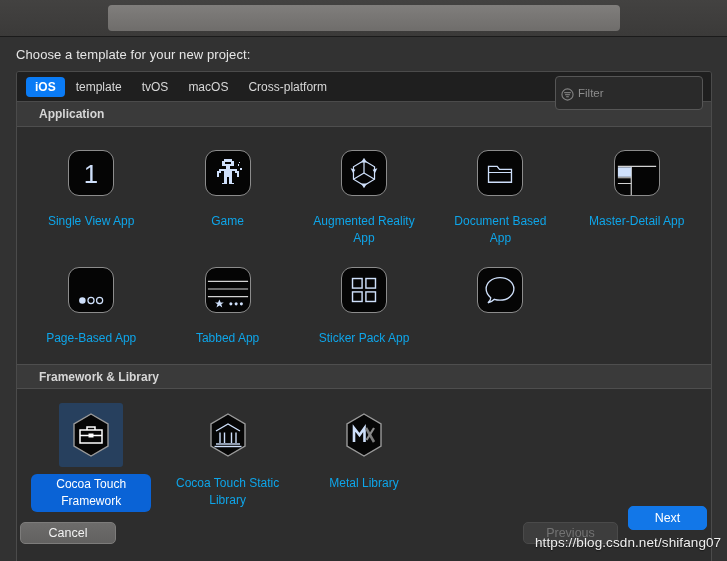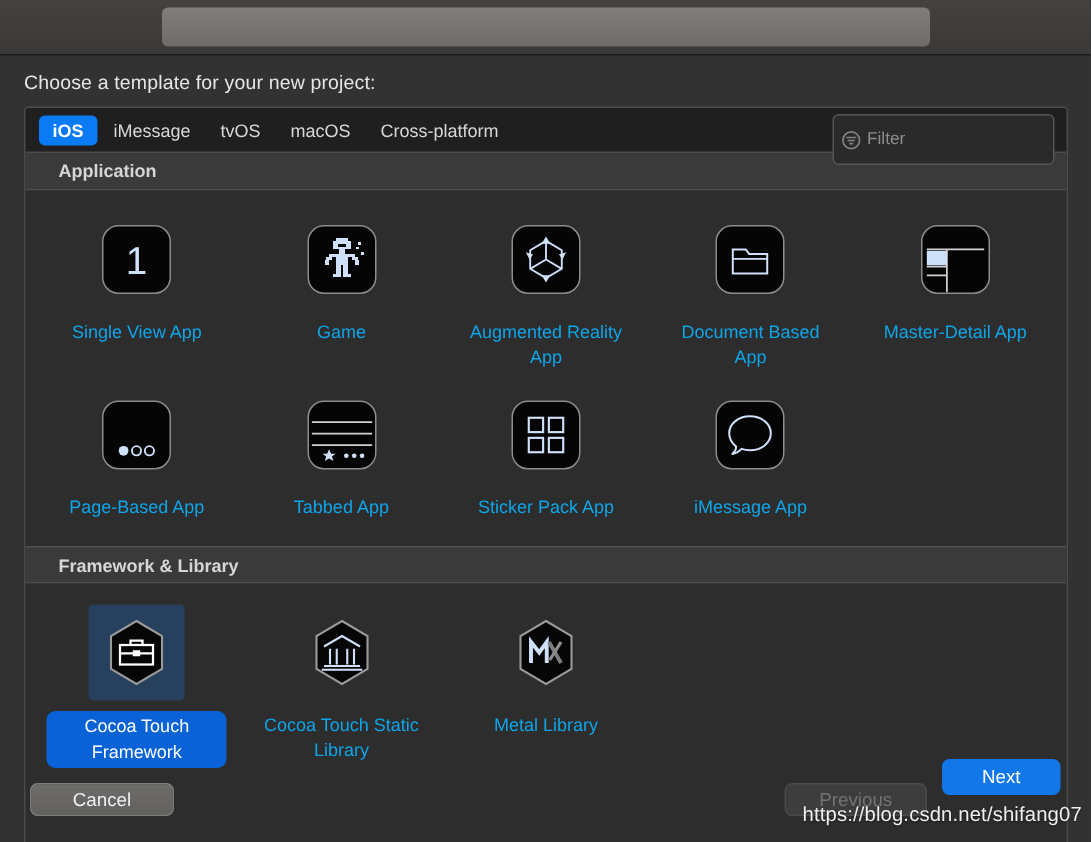--- a/index.html
+++ b/index.html
@@ -167,21 +167,21 @@
   <div class="titlebar-redaction"></div>
 </div>
 
 <div class="prompt">Choose a template for your new project:</div>
 
 <div class="panel">
 
   <div class="tabstrip">
     <div class="plat-tabs">
         <div class="plat-tab selected">iOS</div>
-        <div class="plat-tab">iMessage</div>
+        <div class="plat-tab">template</div>
         <div class="plat-tab">tvOS</div>
         <div class="plat-tab">macOS</div>
         <div class="plat-tab">Cross-platform</div>
       </div>
 
     <div class="filter-wrap">
       <span class="filter-icon">
         <svg viewBox="0 0 14 14" width="13" height="13">
           <circle cx="7" cy="7" r="6" fill="none" stroke="#a5a5a5" stroke-width="1.2"></circle>
           <line x1="3.4" y1="5" x2="10.6" y2="5" stroke="#a5a5a5" stroke-width="1.2"></line>
@@ -336,21 +336,20 @@
             <div class="tmpl-iconbox">
               <div class="appicon">
                 <svg viewBox="0 0 46 46" width="46" height="46">
         <path d="M23 10 C31.5 10 37.5 15.4 37.5 21.8 C37.5 28.2 31.5 33.6 23 33.6
                  C20.9 33.6 18.9 33.3 17.1 32.7 C15.3 34.6 12.6 36 10.4 36.4
                  C12.4 34.8 13.4 32.7 13.3 31.1 C10.6 28.8 8.5 25.6 8.5 21.8
                  C8.5 15.4 14.5 10 23 10 Z" fill="none" stroke="#cfe0fb" stroke-width="1.4"></path>
         </svg>
               </div>
             </div>
-            <div class="tmpl-label">iMessage App</div>
           </div>
         </div>
       </div>
       <div class="section-header">Framework &amp; Library</div>
       <div class="section-body">
         <div class="tmpl-grid">
           <div class="tmpl-cell selected">
             <div class="tmpl-iconbox">
               <svg class="hexicon" viewBox="0 0 52 52">
         <polygon points="26,5 43,15 43,37 26,47 9,37 9,15" fill="#060606" stroke="#9a9a9a" stroke-width="1.4"></polygon>

